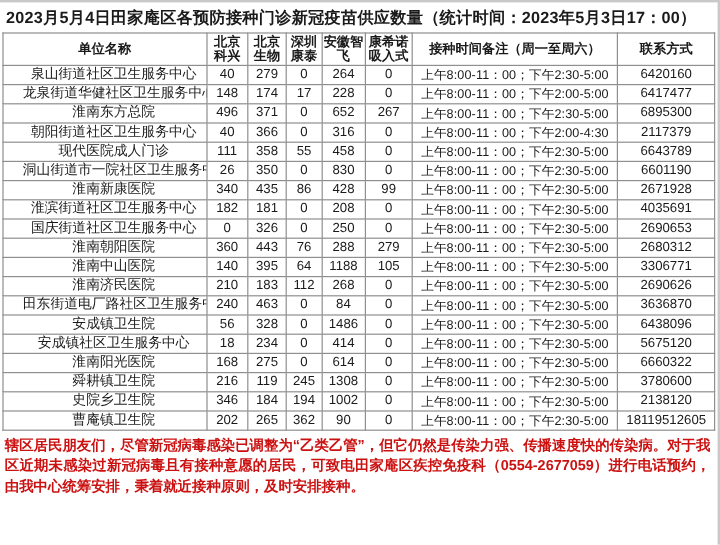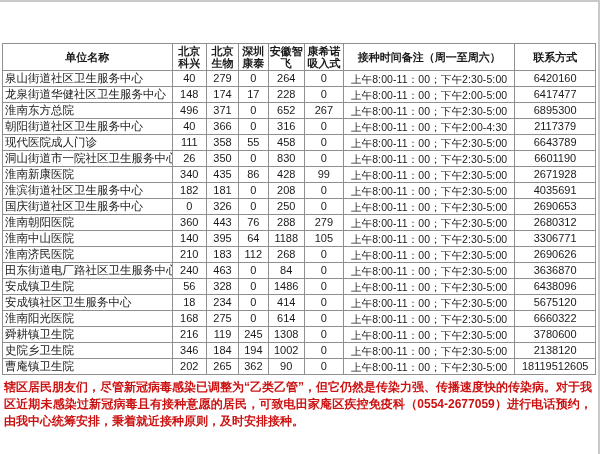--- a/index.html
+++ b/index.html
@@ -22,21 +22,20 @@
     font-size: 13.5px;
     font-weight: bold;
     letter-spacing: 0.2px;
     padding: 3px 2px 3px 3px;
     white-space: nowrap;
   }
   table.supply {
     width: 100%;
     border-collapse: collapse;
     table-layout: fixed;
-    margin-top: 40px;
   }
   table.supply th, table.supply td {
     border: 1px solid #8f8f8f;
     text-align: center;
     vertical-align: middle;
     padding: 0 1px;
     font-size: 11px;
     height: 16px;
     line-height: 1.15;
     overflow: hidden;
@@ -44,22 +43,22 @@
   }
   table.supply th {
     font-weight: bold;
     font-size: 11px;
     height: 26px;
     white-space: normal;
     line-height: 1.1;
     padding: 1px 1px;
   }
   table.supply td.unit {
-    text-align: left;
-    padding-left: 2px;
+    text-align: center;
+    padding-left: 16px;
     font-size: 11.5px;
   }
   table.supply td.phone { font-size: 11px; }
   table.supply td.time  { font-size: 10.5px; letter-spacing: 0.1px; }
   col.c-unit  { width: 28.6%; }
   col.c-kx    { width: 5.8%;  }
   col.c-sw    { width: 5.4%;  }
   col.c-kt    { width: 5.0%;  }
   col.c-zf    { width: 6.1%;  }
   col.c-kxn   { width: 6.6%;  }
@@ -71,20 +70,21 @@
     font-size: 12px;
     font-weight: 600;
     line-height: 1.4;
     text-align: justify;
   }
 </style>
 </head>
 <body>
 
 <div class="page">
+  <div class="title">2023月5月4日田家庵区各预防接种门诊新冠疫苗供应数量（统计时间：2023年5月3日17：00）</div>
 
   <table class="supply">
     <colgroup>
       <col class="c-unit">
         <col class="c-kx">
         <col class="c-sw">
         <col class="c-kt">
       <col class="c-zf">
         <col class="c-kxn">
         <col class="c-time">

